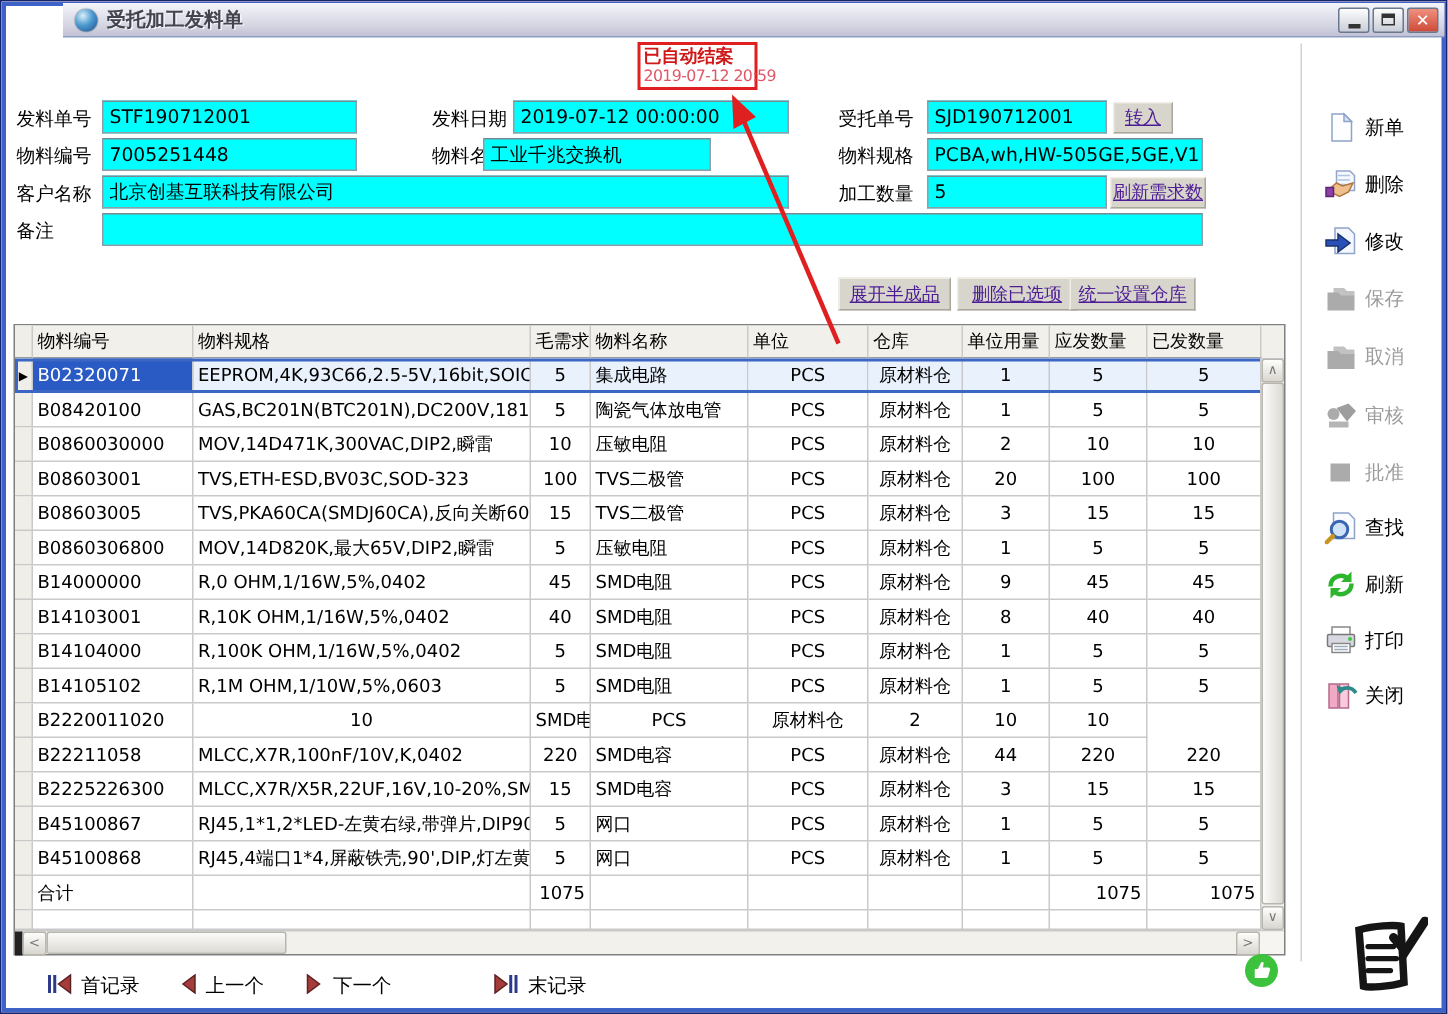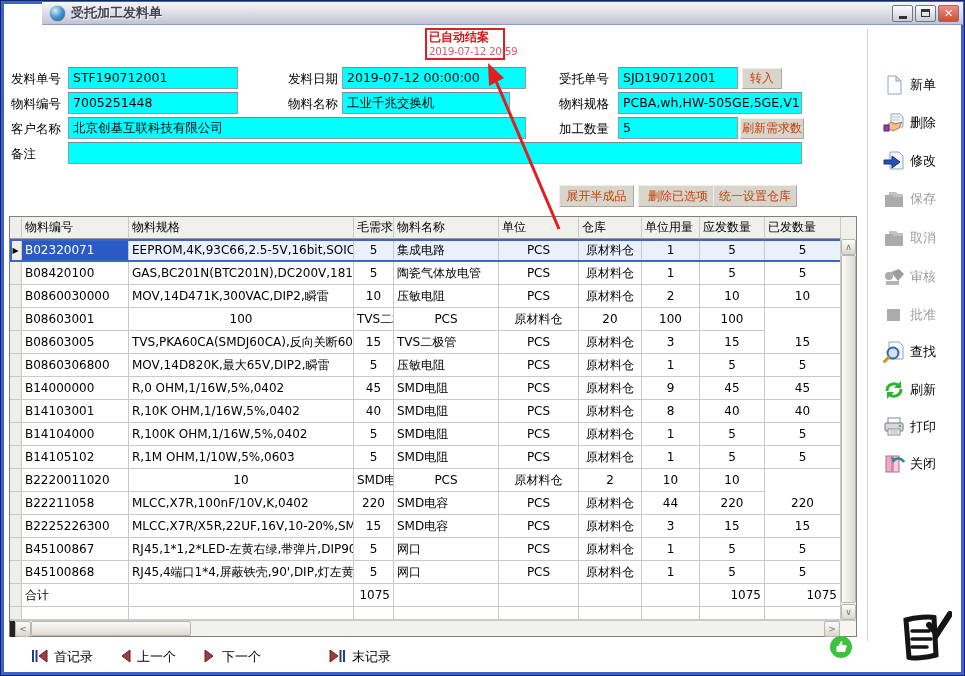--- a/index.html
+++ b/index.html
@@ -25,22 +25,22 @@
   .anno{position:absolute;left:424px;top:27px;width:80px;height:32px;border:2px solid #E02020;
     background:#FFF;padding:0 2px;line-height:1.25;white-space:nowrap;z-index:5;}
   .anno .l1{font-size:12px;font-weight:bold;color:#D01818;}
   .anno .l2{font-size:10.5px;color:#E05868;letter-spacing:-0.4px;}
   .arrow-overlay{position:absolute;left:0;top:0;width:965px;height:676px;pointer-events:none;z-index:4;}
   
   .flabel{position:absolute;font-size:12.5px;color:#000;line-height:23px;}
   .ffield{position:absolute;height:22px;background:#00FFFF;border:1px solid #8E9EA8;
     border-top-color:#7A8A94;font-size:12.5px;line-height:20px;padding:0 4px;white-space:nowrap;overflow:hidden;color:#000;}
   .gbtn{position:absolute;height:21px;background:#D8D5CC;border:1px solid #A9A69C;
-    border-top-color:#EFEDE6;border-left-color:#EFEDE6;color:#c2410c;font-size:12px;
-    text-align:center;line-height:19px;white-space:nowrap;}
+    border-top-color:#EFEDE6;border-left-color:#EFEDE6;color:#4c1d95;font-size:12px;
+    text-align:center;line-height:19px;white-space:nowrap;text-decoration:underline;}
   
   .table{position:absolute;left:8px;top:215px;width:848px;height:421px;border:1px solid #808080;background:#FFF;}
   .thead,.tr{display:grid;grid-template-columns:12px 107px 225px 40px 105px 80px 63px 58px 65px 76px;}
   .thead{height:22px;background:#F1F0EB;}
   .thead .th{border-right:1px solid #C9C9C9;border-bottom:1px solid #9A9A9A;font-size:12px;
     padding:0 3px;line-height:21px;white-space:nowrap;overflow:hidden;}
   .thead .ind{background:#EFEEE9;}
   .tbody{position:relative;background:#fff;}
   .tr{height:23px;}
   .tr.stub{height:13px;overflow:hidden;}
@@ -110,21 +110,21 @@
   <div class="ffield" style="left:67px;top:66px;width:170px">STF190712001</div>
   <div class="flabel" style="left:287px;top:66px">发料日期</div>
   <div class="ffield" style="left:341px;top:66px;width:184px">2019-07-12 00:00:00</div>
   <div class="flabel" style="left:558px;top:66px">受托单号</div>
   <div class="ffield" style="left:617px;top:66px;width:120px">SJD190712001</div>
   <div class="gbtn" style="left:741px;top:67px;width:40px">转入</div>
 
   <div class="flabel" style="left:10px;top:91px">物料编号</div>
   <div class="ffield" style="left:67px;top:91px;width:170px">7005251448</div>
   <div class="flabel" style="left:287px;top:91px">物料名称</div>
-  <div class="ffield" style="left:341px;top:91px;width:168px">工业千兆交换机</div>
+  <div class="ffield" style="left:321px;top:91px;width:152px">工业千兆交换机</div>
   <div class="flabel" style="left:558px;top:91px">物料规格</div>
   <div class="ffield" style="left:617px;top:91px;width:184px">PCBA,wh,HW-505GE,5GE,V1</div>
 
   <div class="flabel" style="left:10px;top:116px">客户名称</div>
   <div class="ffield" style="left:67px;top:116px;width:458px">北京创基互联科技有限公司</div>
   <div class="flabel" style="left:558px;top:116px">加工数量</div>
   <div class="ffield" style="left:617px;top:116px;width:120px">5</div>
   <div class="gbtn" style="left:739px;top:117px;width:64px">刷新需求数</div>
 
   <div class="flabel" style="left:10px;top:141px">备注</div>
@@ -180,20 +180,21 @@
           <div class="td al">压敏电阻</div>
           <div class="td ac">PCS</div>
           <div class="td ac">原材料仓</div>
           <div class="td ac">2</div>
           <div class="td ac">10</div>
           <div class="td ac">10</div>
         </div>
         <div class="tr">
           <div class="td ind"></div>
           <div class="td al code">B08603001</div>
+          <div class="td al">TVS,ETH-ESD,BV03C,SOD-323</div>
           <div class="td ac">100</div>
           <div class="td al">TVS二极管</div>
           <div class="td ac">PCS</div>
           <div class="td ac">原材料仓</div>
           <div class="td ac">20</div>
           <div class="td ac">100</div>
           <div class="td ac">100</div>
         </div>
         <div class="tr">
           <div class="td ind"></div>

